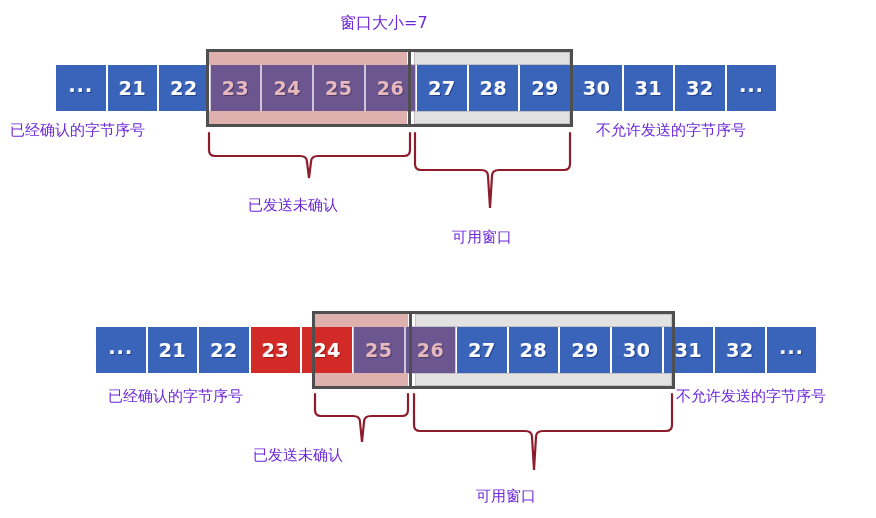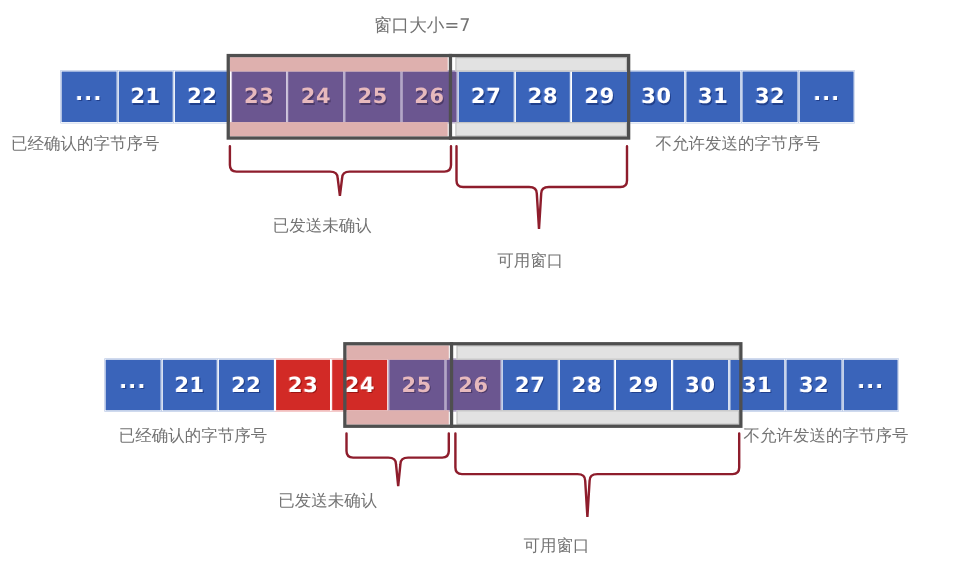--- a/index.html
+++ b/index.html
@@ -76,21 +76,21 @@
   .band {
     position: absolute;
     box-sizing: border-box;
   }
   .band.pink { background: #deb0ae; }
   .band.gray { background: #e2e2e2; border: 1px solid #c2c2c2; }
 
   
   .label {
     position: absolute;
-    color: #737373;
+    color: #6d28d9;
     font-size: 15px;
     line-height: 1.1;
     white-space: nowrap;
     user-select: none;
   }
   .label.title {
     font-size: 16px;
   }
 
   

